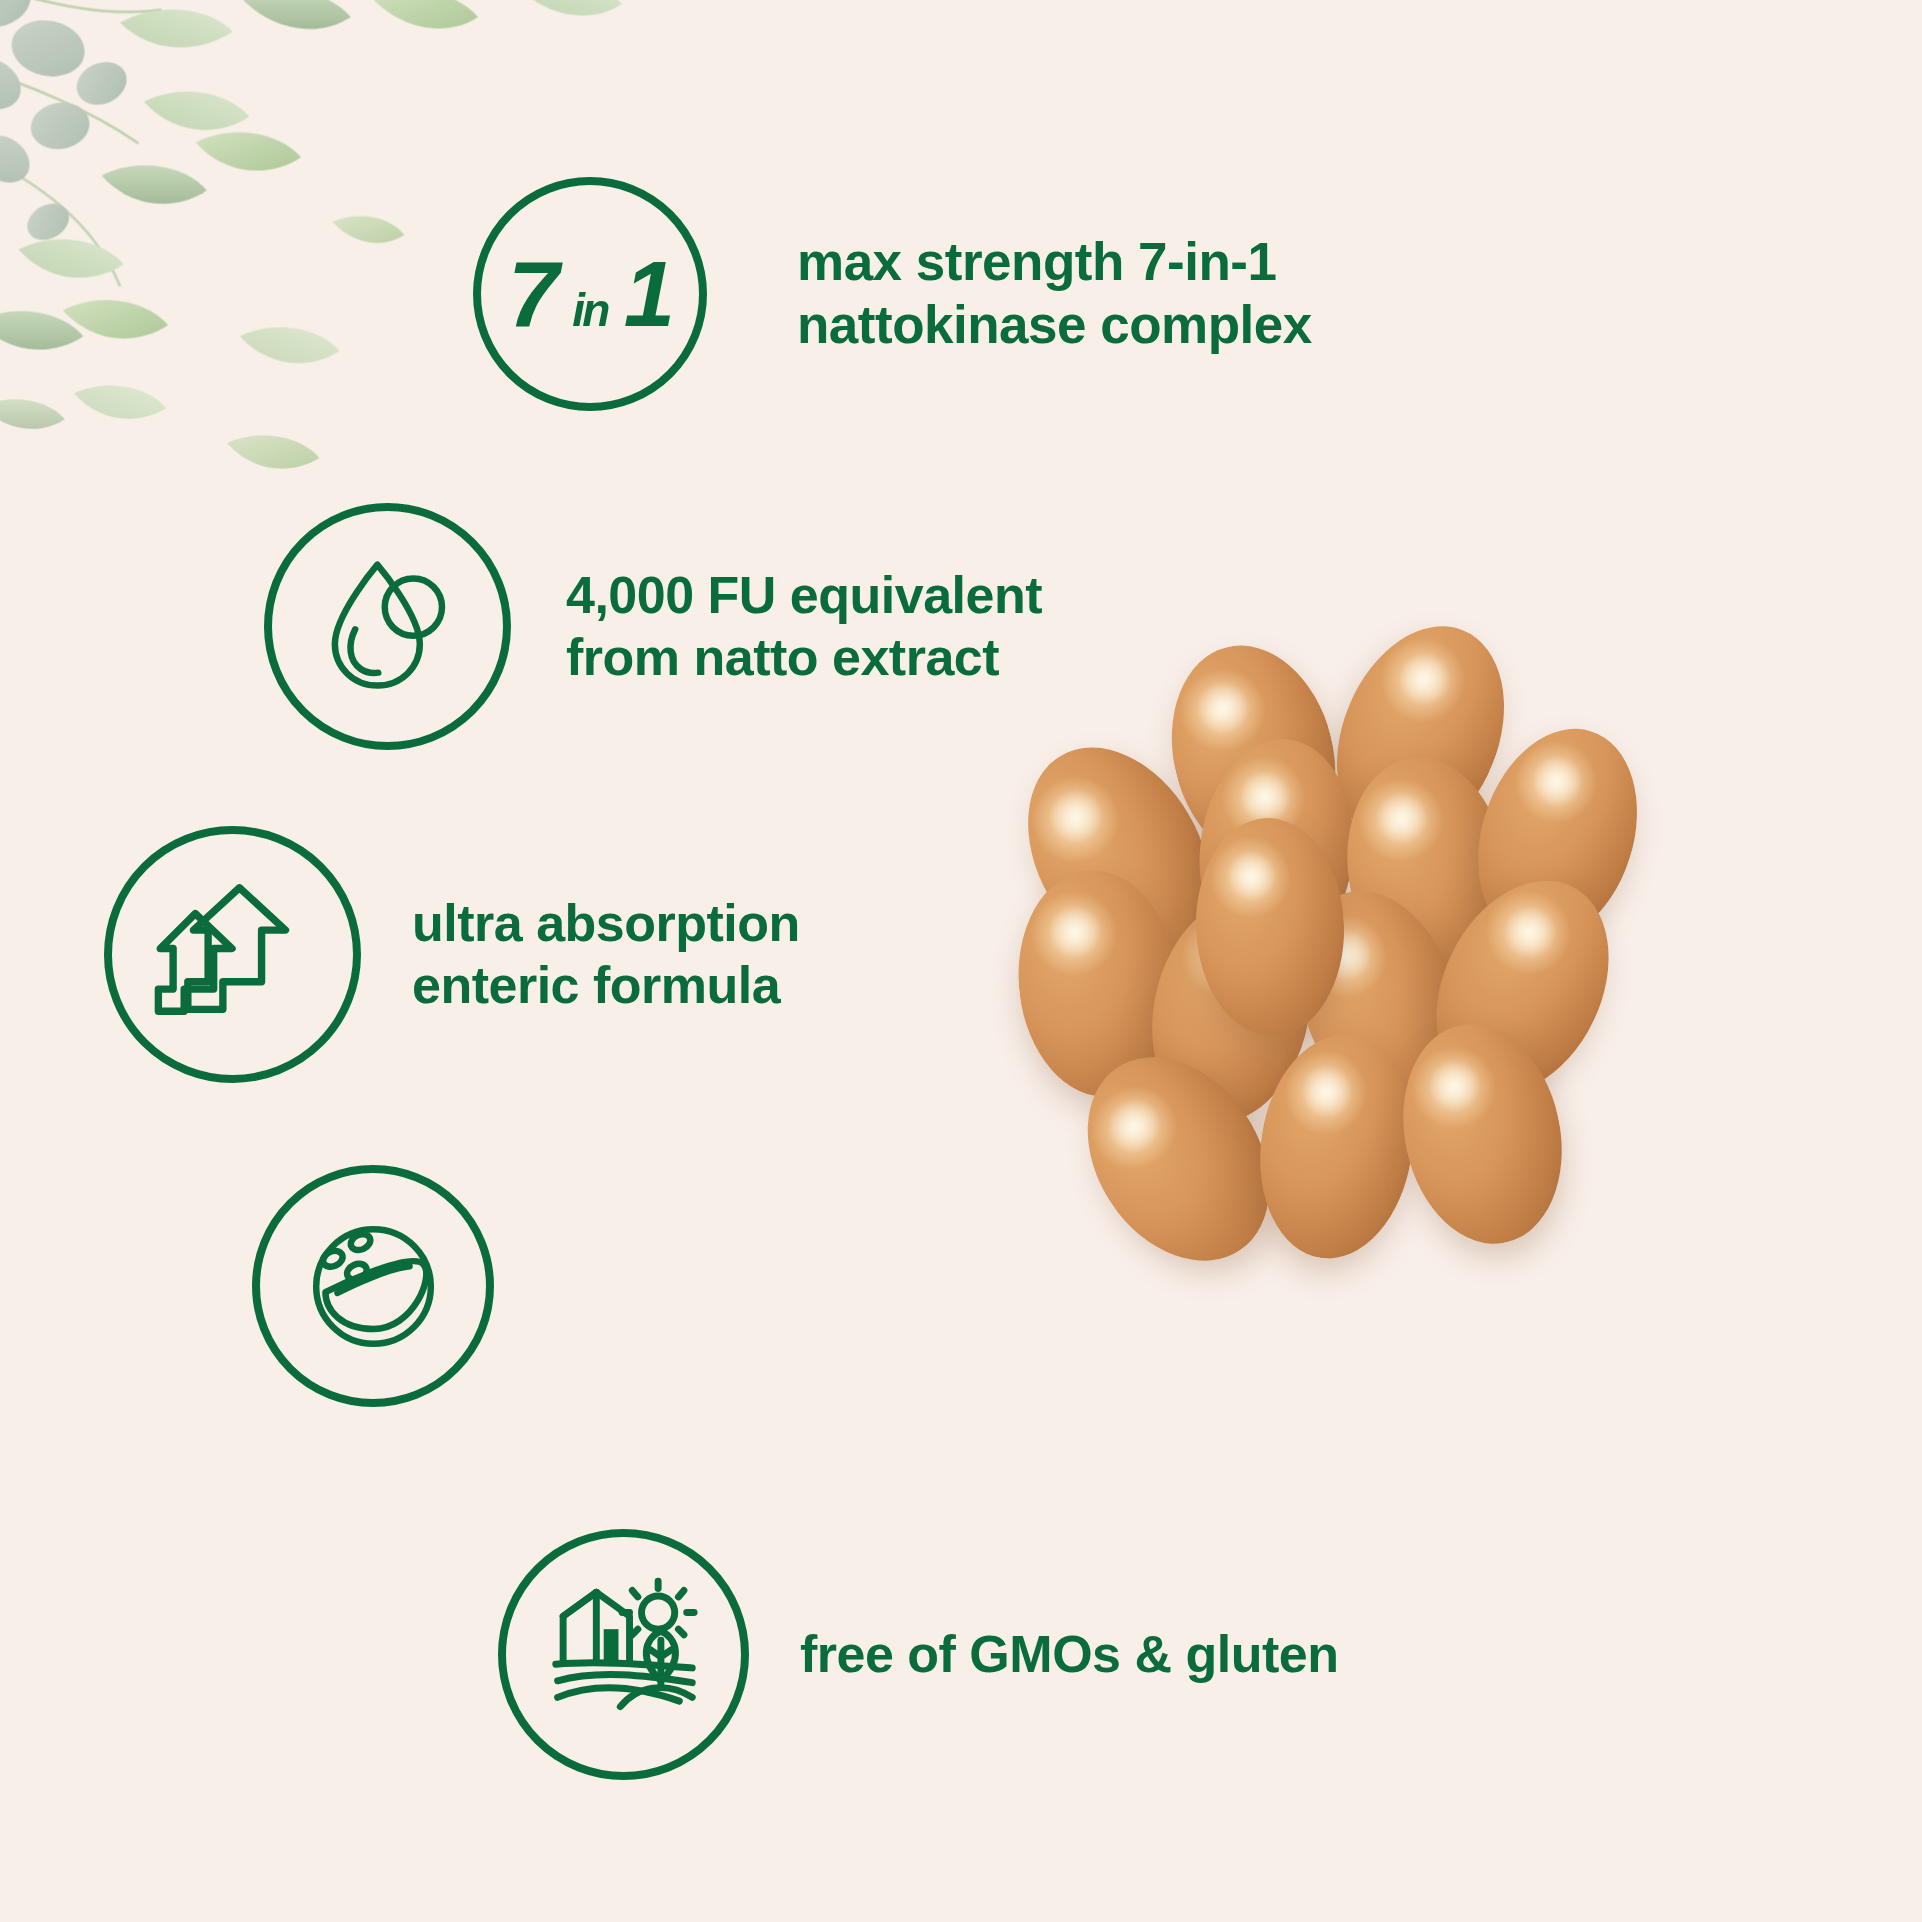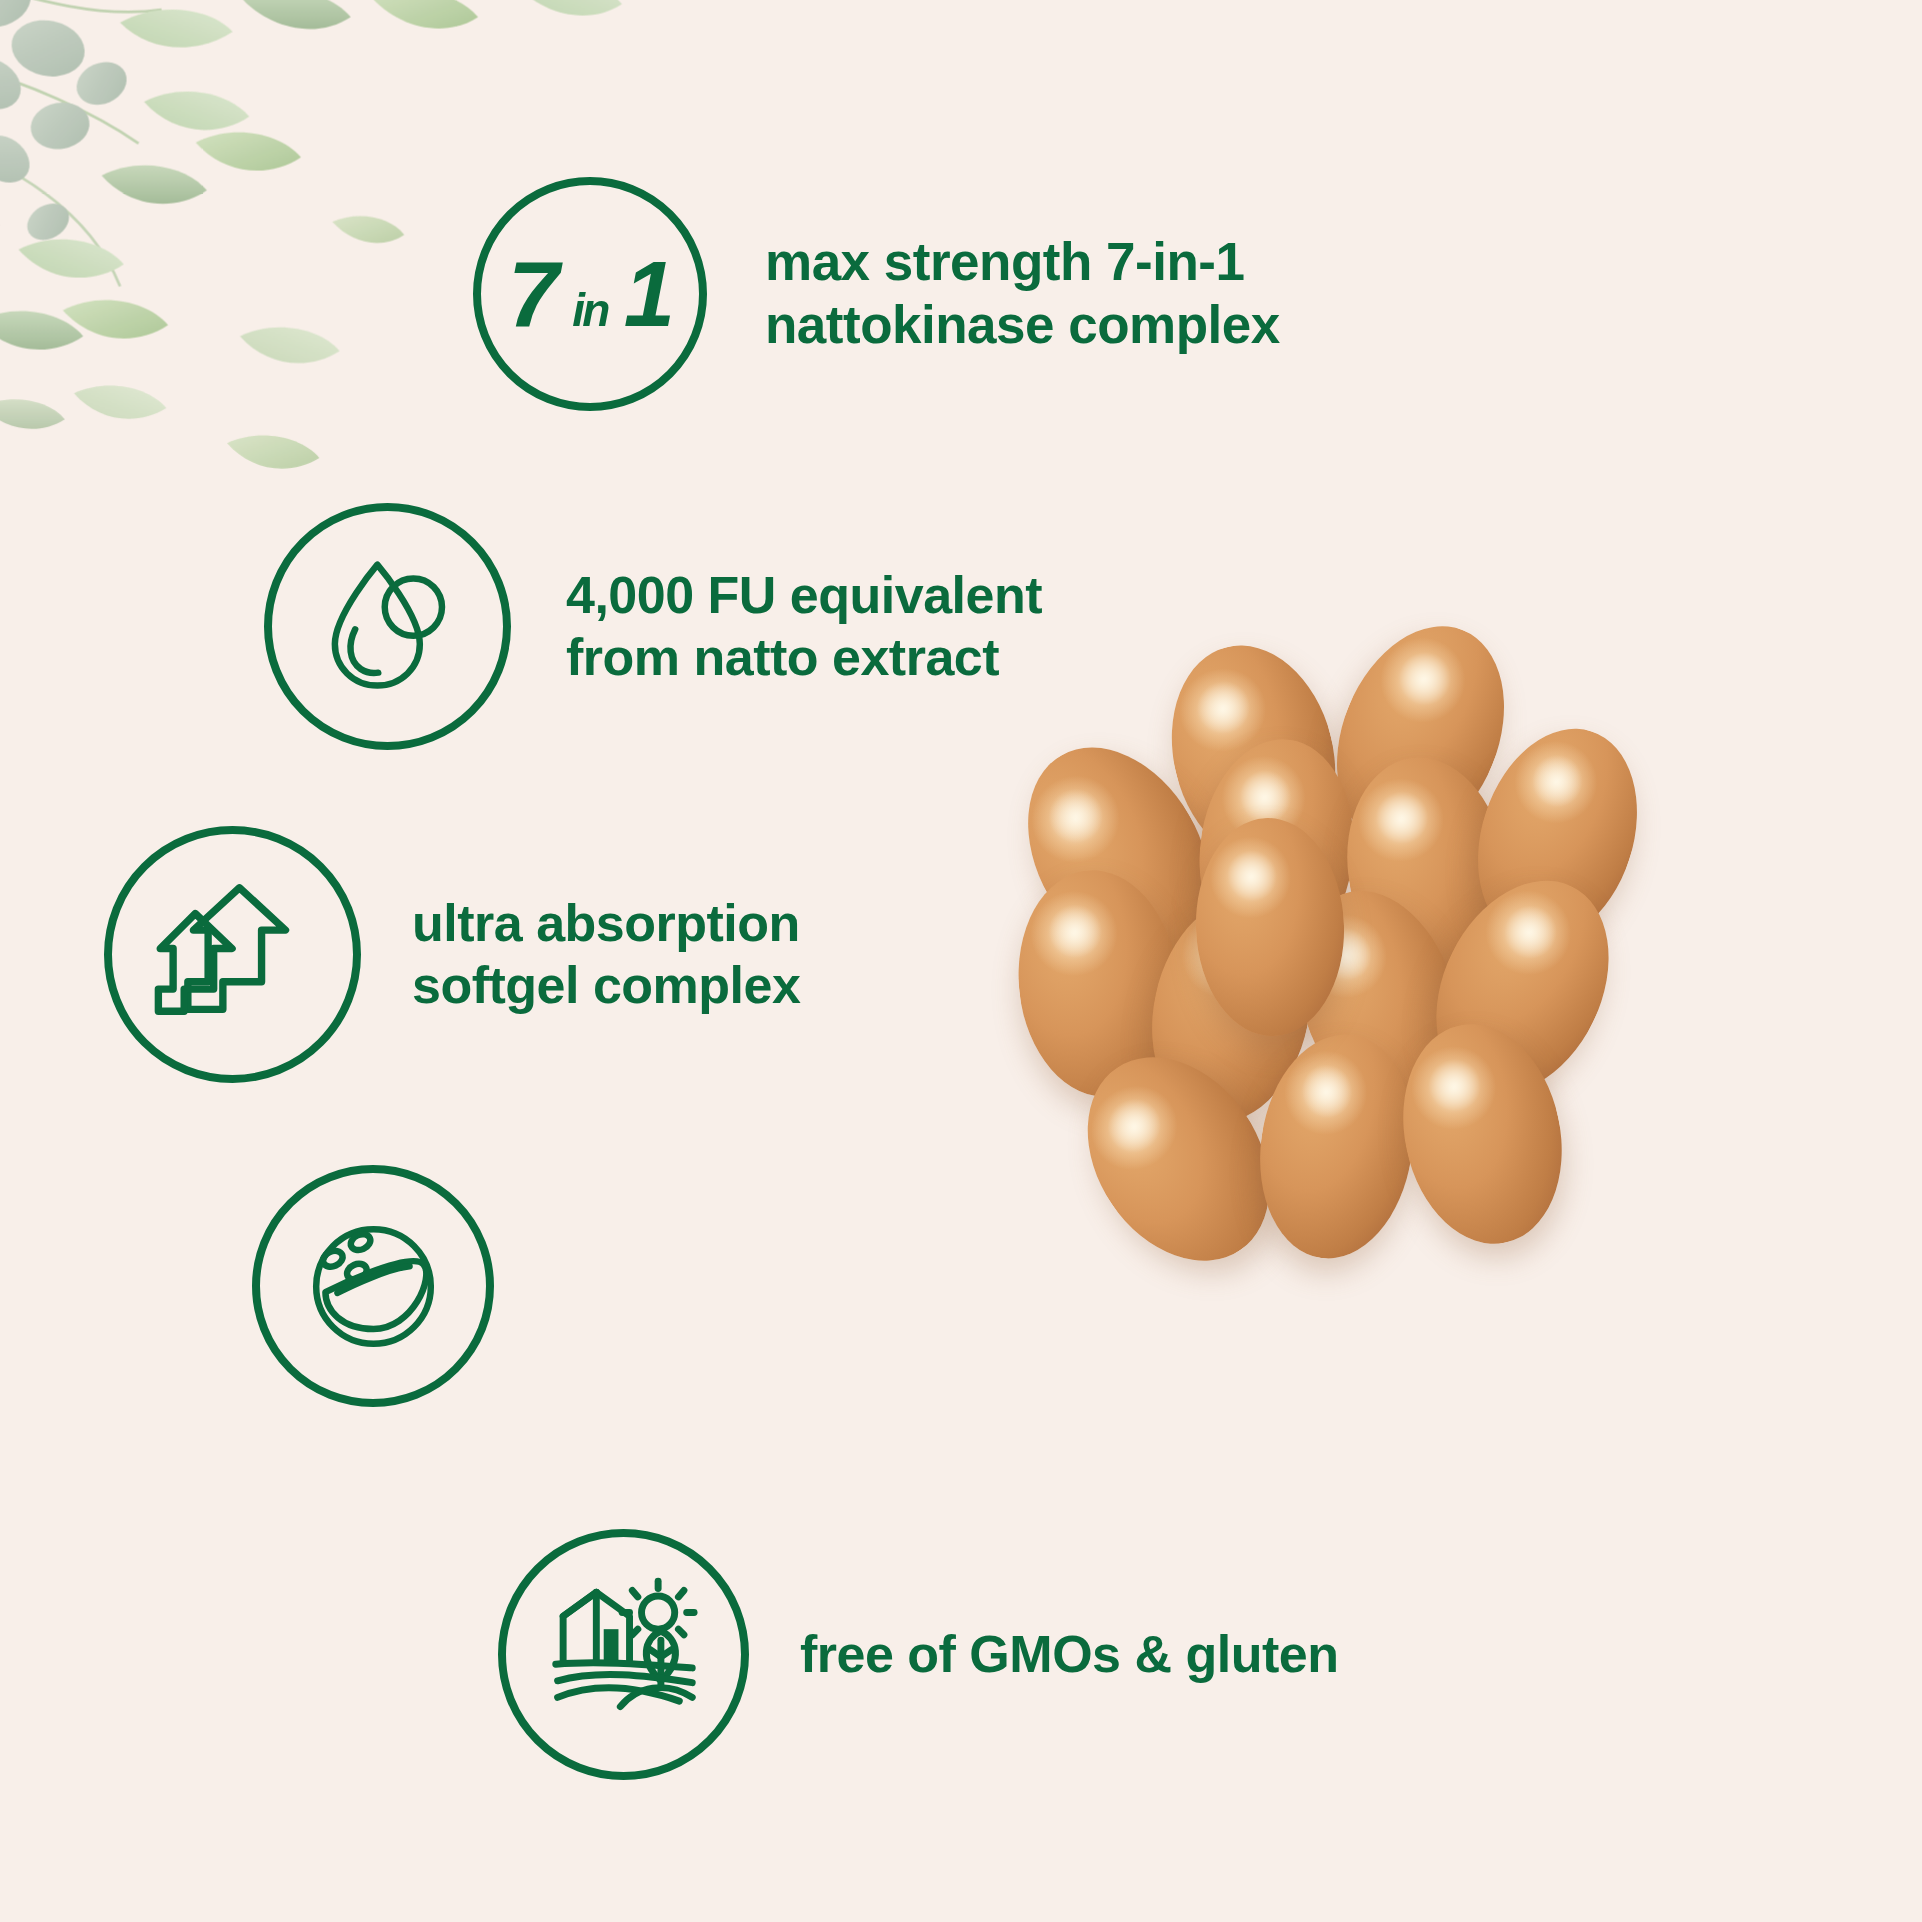--- a/index.html
+++ b/index.html
@@ -28,21 +28,21 @@
     color:#0a6b3d;
     font-weight:bold;
     letter-spacing:-0.5px;
     line-height:1.18;
     white-space:pre-line;
   }
 
   
   #feat-0{left:473px;top:177px;}
   #feat-0 .badge{width:234px;height:234px;}
-  #feat-0 .f-text{font-size:53px;margin-left:58px;}
+  #feat-0 .f-text{font-size:53px;margin-left:90px;}
   .sevenin1{
     color:#0a6b3d;font-weight:bold;font-style:italic;
     font-size:92px;letter-spacing:-2.8px;line-height:1;
     display:flex;align-items:baseline;
   }
   .sevenin1 .sm{font-size:46px;margin:0 16px;}
 
   
   #feat-1{left:264px;top:503px;}
   #feat-1 .badge{width:247px;height:247px;}
@@ -173,21 +173,21 @@
   <div class="feature" id="feat-2">
     <div class="badge">
       <svg width="164" height="164" viewBox="0 0 178 178">
         <g fill="none" stroke="#0a6b3d" stroke-width="8" stroke-linejoin="round" stroke-linecap="round">
           <path d="M96 16 L146 62 L120 62 L120 118 L78 118 L78 148 L40 148 L40 118 L62 118 L62 62 L46 62 Z"></path>
           <path d="M48 44 L88 82 L68 82 L68 126 L36 126 L36 150 L8 150 L8 126 L24 126 L24 82 L10 82 Z"></path>
         </g>
       </svg>
     </div>
     <div class="f-text">ultra absorption
-softgel complex</div>
+enteric formula</div>
   </div>
 
   <div class="feature" id="feat-3">
     <div class="badge">
       <svg width="159" height="159" viewBox="0 0 172 172">
         <g fill="none" stroke="#0a6b3d" stroke-width="7" stroke-linecap="round" stroke-linejoin="round">
           <circle cx="86" cy="86" r="62"></circle>
           <ellipse cx="72" cy="38" rx="11" ry="8" transform="rotate(-24 72 38)"></ellipse>
           <ellipse cx="42" cy="56" rx="11" ry="8" transform="rotate(-24 42 56)"></ellipse>
           <ellipse cx="68" cy="70" rx="11" ry="8" transform="rotate(-24 68 70)"></ellipse>

